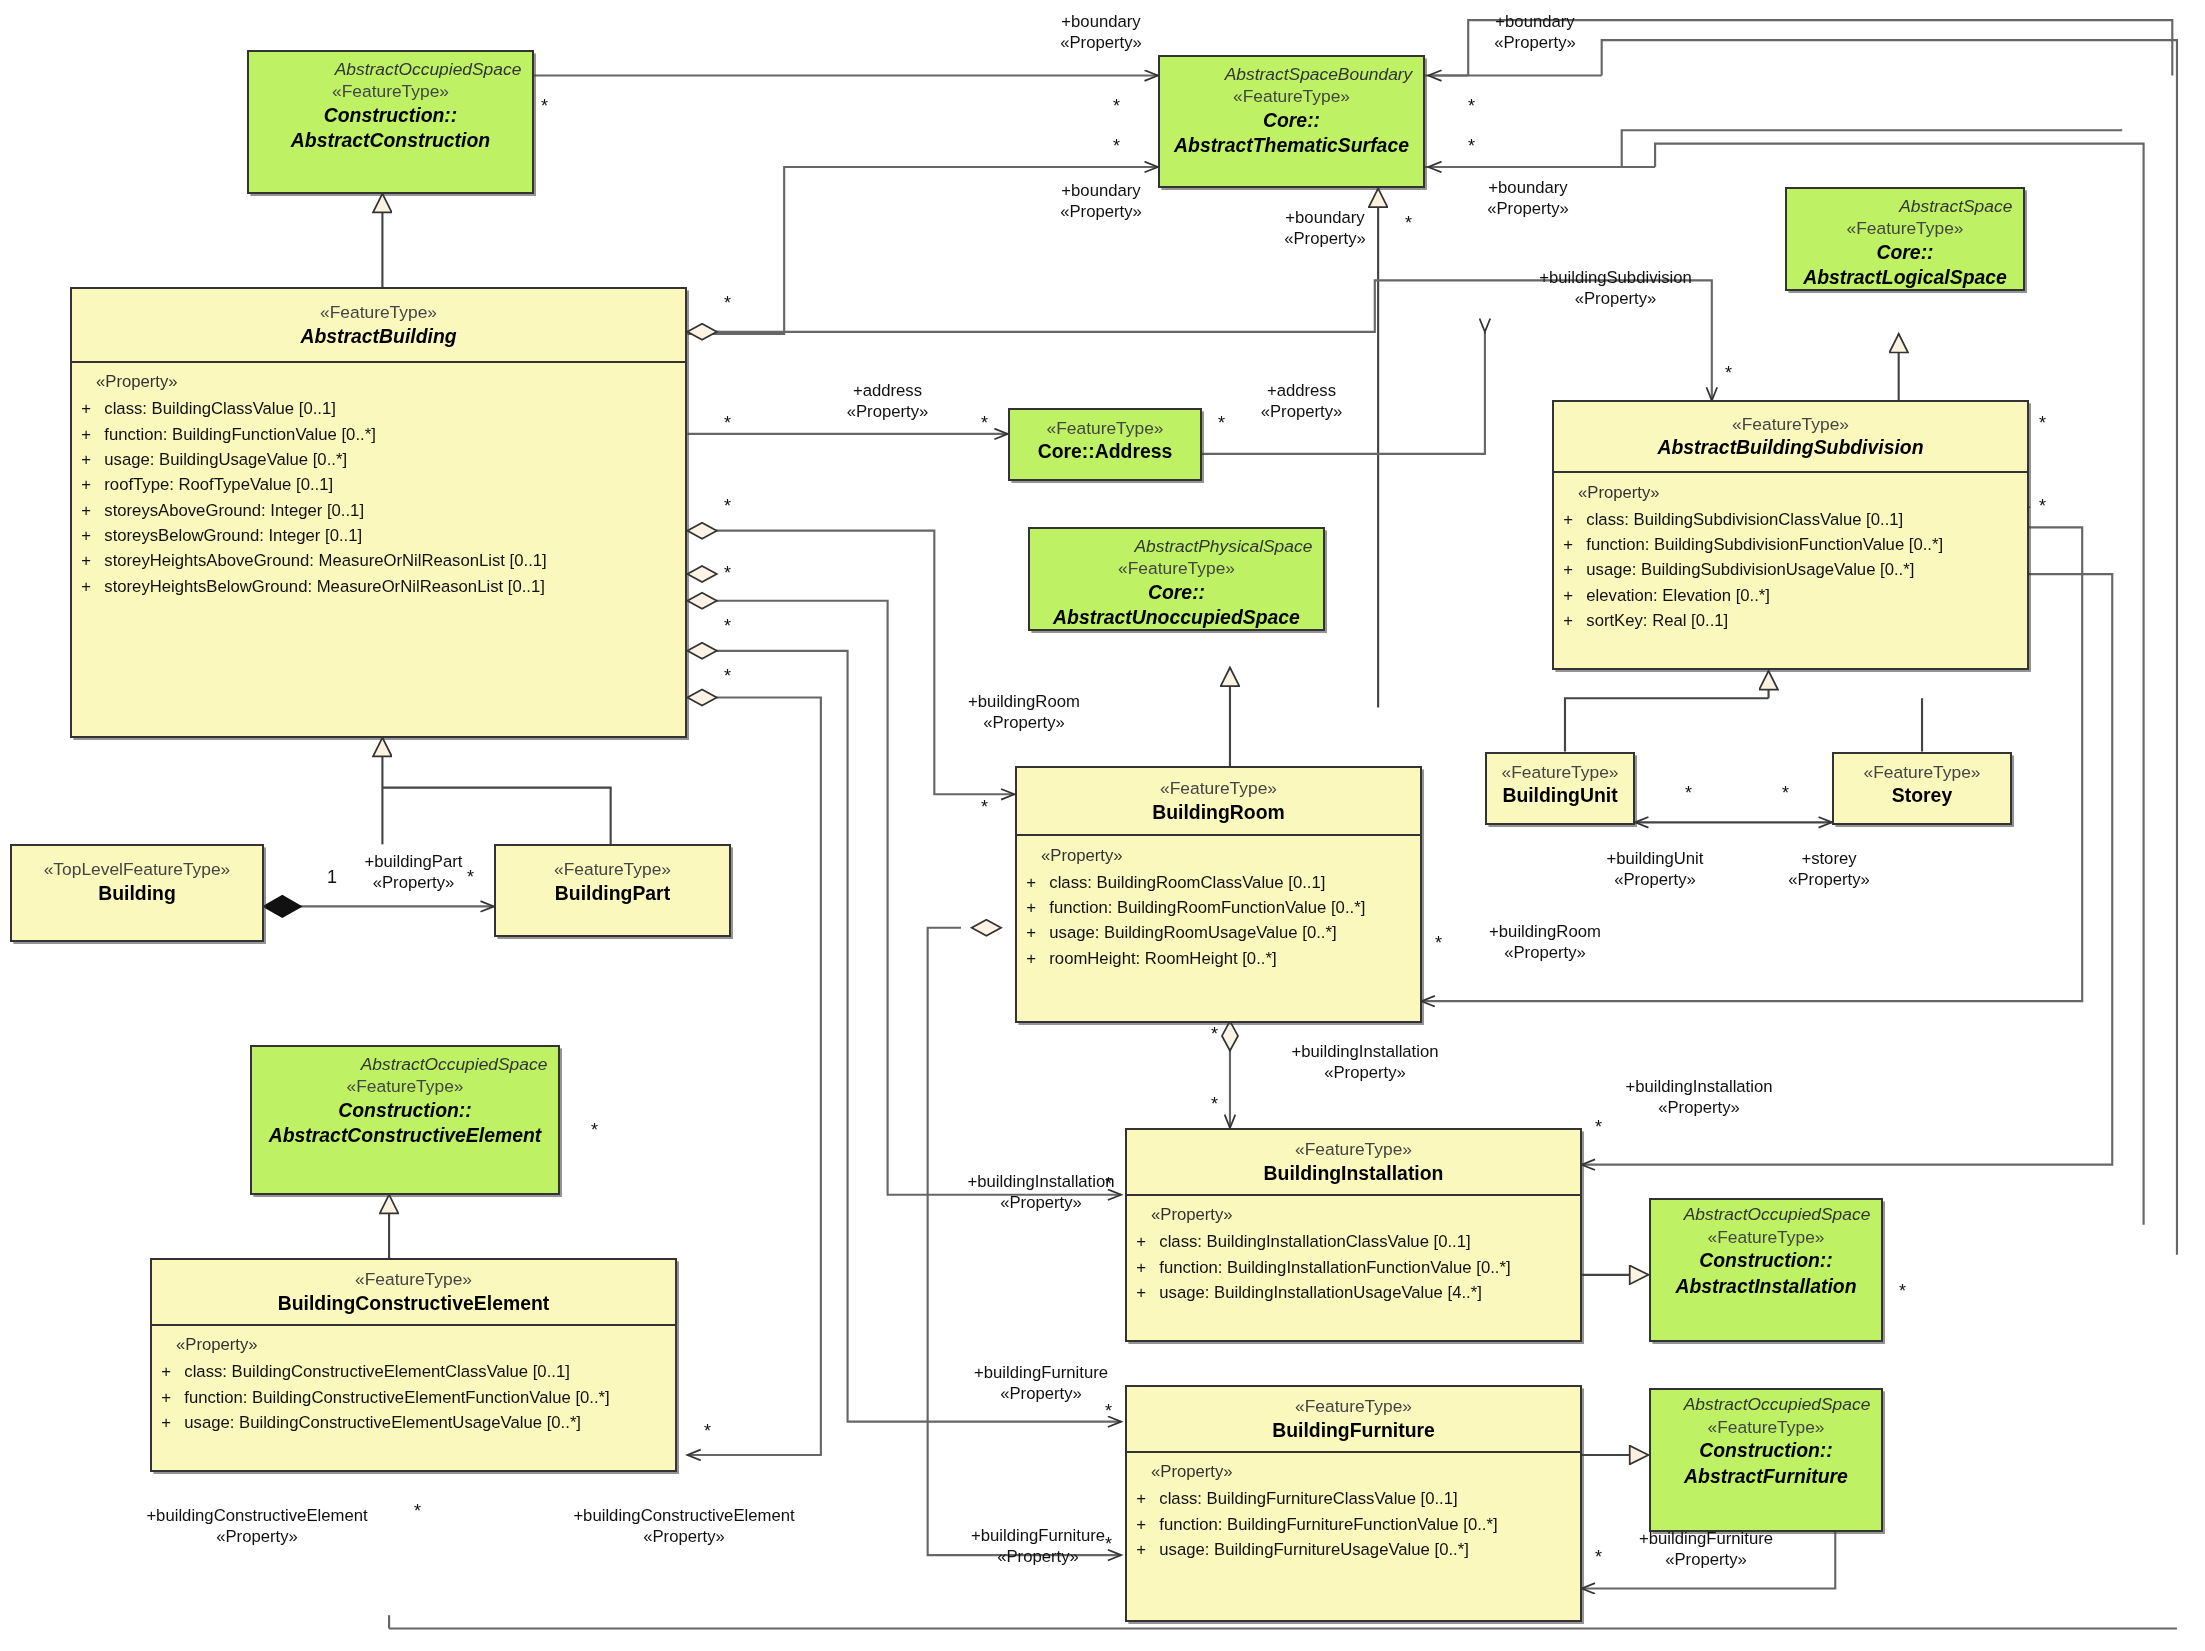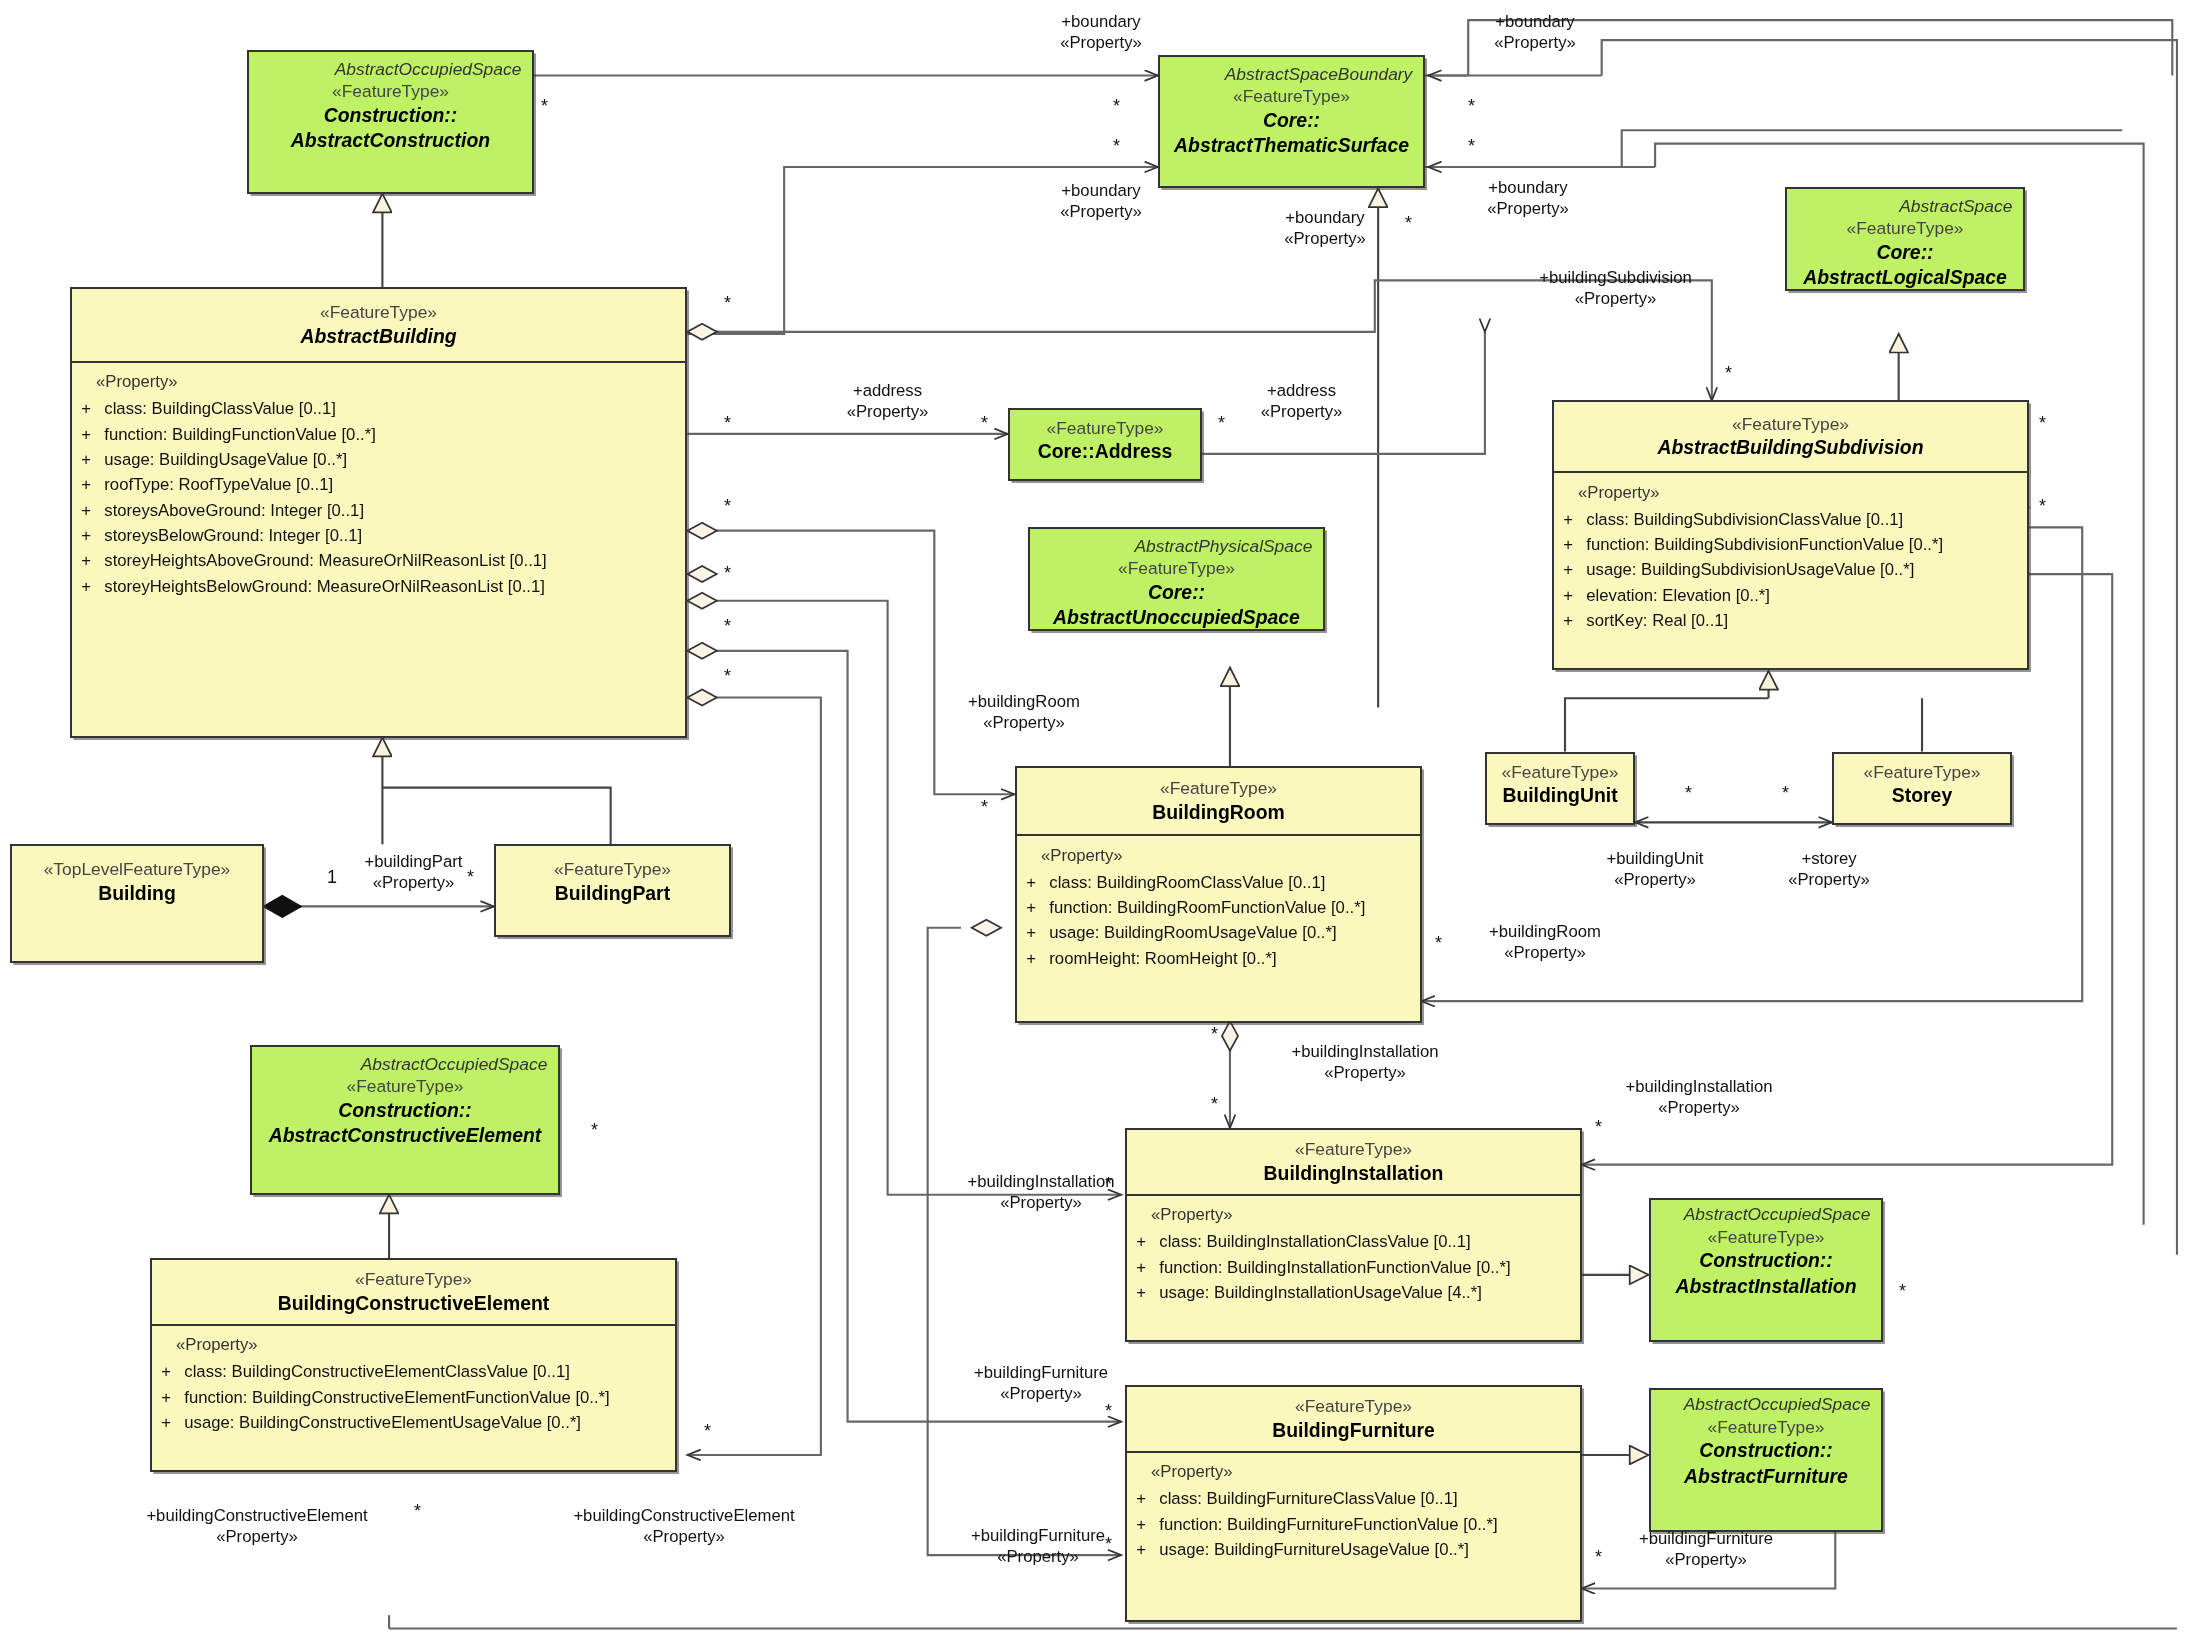--- a/index.html
+++ b/index.html
@@ -290,21 +290,21 @@
   </div>
 </div>
 
 <div class="box yellow" style="left:1832px;top:752px;width:180px;height:73px;">
   <div class="hdr" style="padding-top:6.7px;">
     <div class="stereo">«FeatureType»</div>
     <div class="cname">Storey</div>
   </div>
 </div>
 
-<div class="box yellow" style="left:10px;top:844px;width:254px;height:119px;">
+<div class="box yellow" style="left:10px;top:844px;width:254px;height:98px;">
   <div class="hdr" style="padding-top:12px;">
     <div class="stereo">«TopLevelFeatureType»</div>
     <div class="cname">Building</div>
   </div>
 </div>
 
 <div class="box yellow" style="left:494px;top:844px;width:237px;height:93px;">
   <div class="hdr" style="padding-top:12px;">
     <div class="stereo">«FeatureType»</div>
     <div class="cname">BuildingPart</div>

